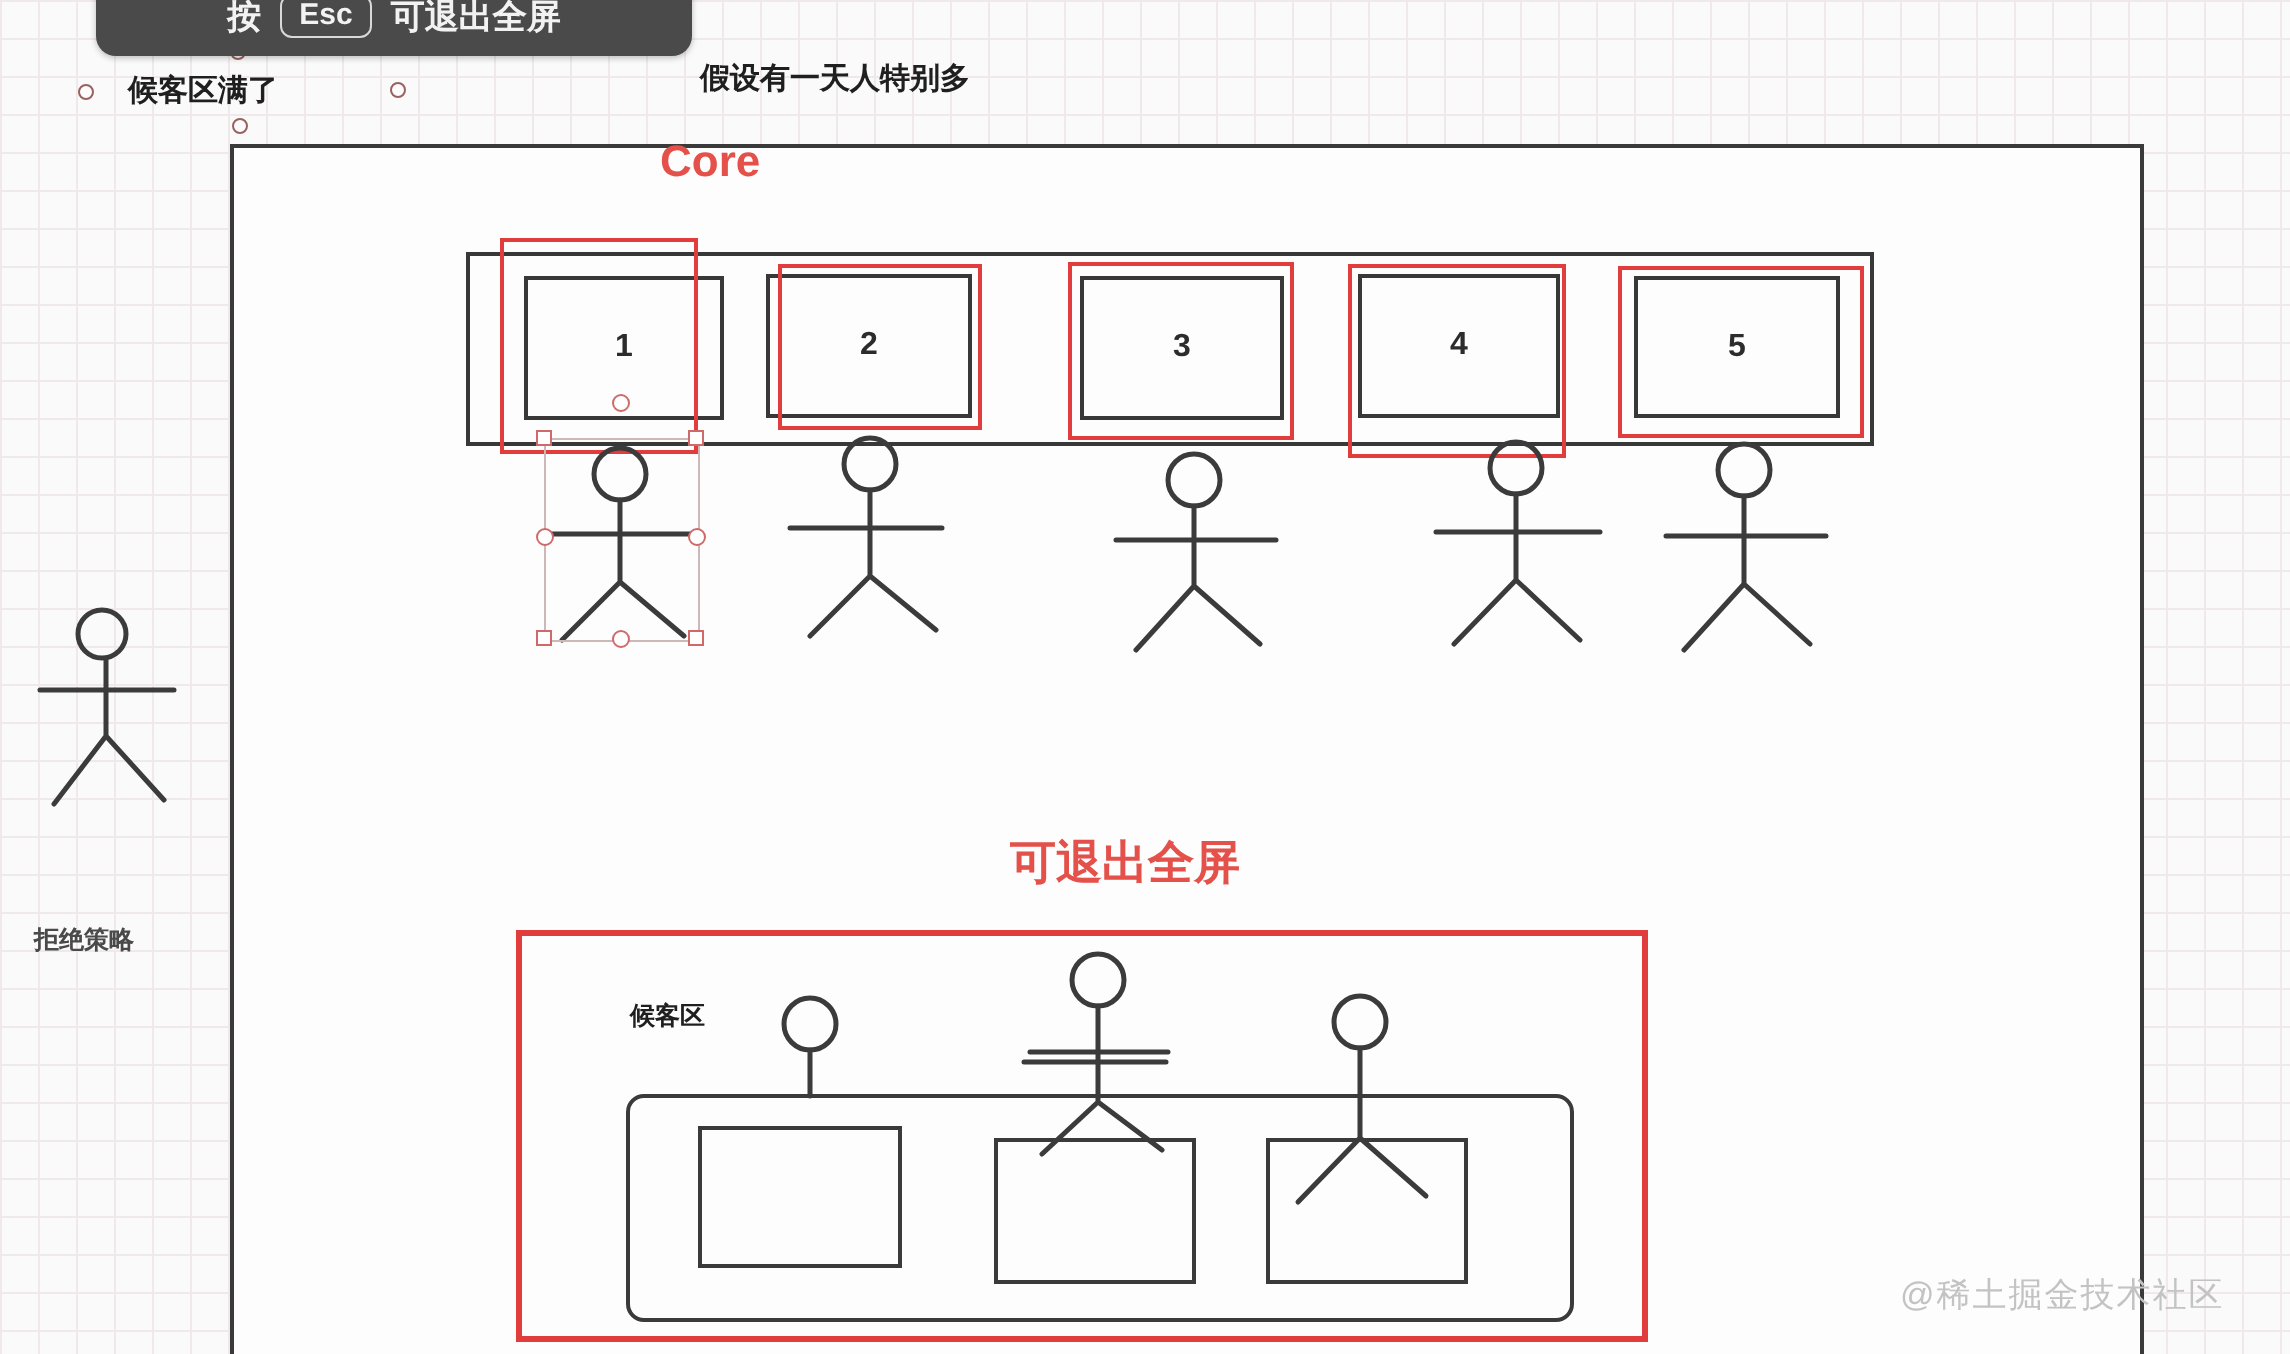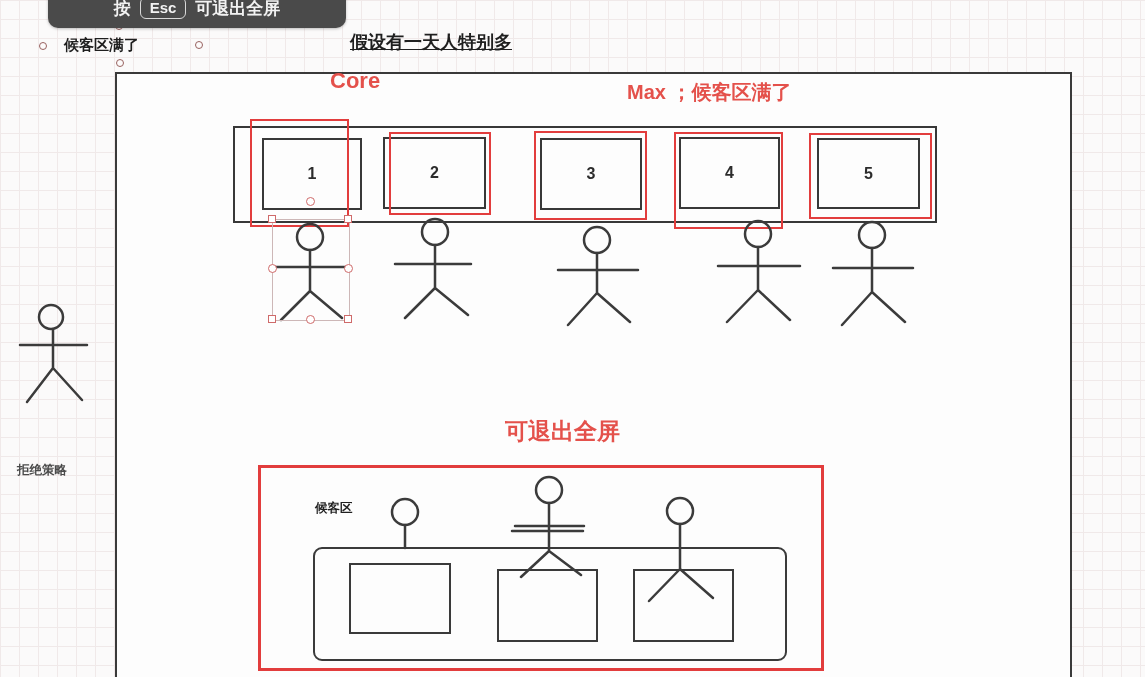--- a/index.html
+++ b/index.html
@@ -63,26 +63,25 @@
     <span class="keycap">Esc</span>
     <span>可退出全屏</span>
   </div>
 
   <div class="abs canvas-label" style="left:64px;top:36px;font-size:15px;">候客区满了</div>
   <div class="abs connector-dot" style="left:39px;top:42px;"></div>
   <div class="abs connector-dot" style="left:195px;top:41px;"></div>
   <div class="abs connector-dot" style="left:116px;top:59px;"></div>
   <div class="abs connector-dot" style="left:115px;top:22px;"></div>
 
-  <div class="abs canvas-label" style="left:350px;top:30px;font-size:18px;text-decoration:underline;">假设有一天人特别多</div>
+  <div class="abs canvas-label" style="left:350px;top:30px;font-size:15px;">假设有一天人特别多</div>
 
   <div id="main-frame" class="abs"></div>
 
   <div class="abs red-text" style="left:330px;top:68px;font-size:22px;z-index:5;">Core</div>
-  <div class="abs red-text" style="left:627px;top:79px;font-size:20px;z-index:5;">Max ；候客区满了</div>
 
   <div id="shelf" class="abs"></div>
   <div class="abs desk-box" style="left:262px;top:138px;width:96px;height:68px;">1</div>
   <div class="abs desk-box" style="left:383px;top:137px;width:99px;height:68px;">2</div>
   <div class="abs desk-box" style="left:540px;top:138px;width:98px;height:68px;">3</div>
   <div class="abs desk-box" style="left:679px;top:137px;width:97px;height:68px;">4</div>
   <div class="abs desk-box" style="left:817px;top:138px;width:99px;height:67px;">5</div>
 
   <div class="abs red-rect" style="left:250px;top:119px;width:95px;height:104px;"></div>
   <div class="abs red-rect" style="left:389px;top:132px;width:98px;height:79px;"></div>
@@ -148,14 +147,15 @@
   <div id="selection-box" class="abs"></div>
   <div class="abs handle circle" style="left:306px;top:197px;"></div>
   <div class="abs handle square" style="left:268px;top:215px;"></div>
   <div class="abs handle square" style="left:344px;top:215px;"></div>
   <div class="abs handle square" style="left:268px;top:315px;"></div>
   <div class="abs handle square" style="left:344px;top:315px;"></div>
   <div class="abs handle circle" style="left:268px;top:264px;"></div>
   <div class="abs handle circle" style="left:344px;top:264px;"></div>
   <div class="abs handle circle" style="left:306px;top:315px;"></div>
 
+  <div id="watermark" class="abs">@稀土掘金技术社区</div>
 
 </div>
 
 </body></html>

